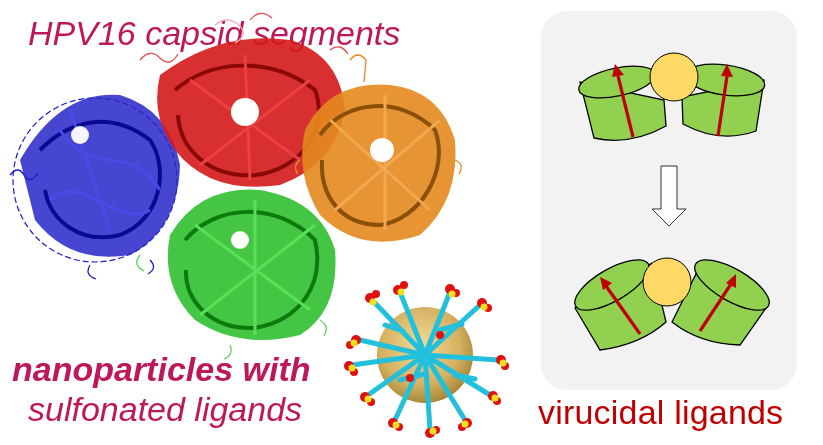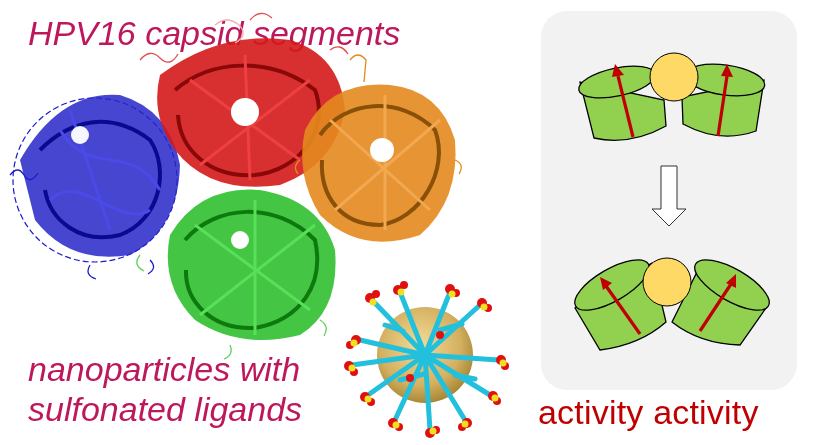--- a/index.html
+++ b/index.html
@@ -1,19 +1,19 @@
 <!DOCTYPE html>
 <html><head>
   <meta charset="utf-8">
   <style>
     html, body { margin: 0; padding: 0; background: #ffffff; }
     body { width: 823px; height: 445px; position: relative; overflow: hidden; font-family: "Liberation Sans", sans-serif; }
     .title { position: absolute; font-style: italic; color: #be185d; font-size: 34px; line-height: 38px; white-space: nowrap; }
     #t1 { left: 28px; top: 14px; }
-    #t2 { left: 28px; top: 350px; }
+    #t2 { left: 12px; top: 350px; font-weight: bold; }
     #t3 { left: 28px; top: 390px; text-align: right; }
     .panel { position: absolute; left: 541px; top: 11px; width: 256px; height: 379px; background: #f2f2f2; border-radius: 26px; }
     .caption { position: absolute; left: 538px; top: 393px; width: 268px; font-size: 34px; color: #c00000; white-space: nowrap; letter-spacing: 0.2px; }
     svg { position: absolute; left: 0; top: 0; }
   </style>
 </head>
 <body>
 
 <div class="title" id="t1">HPV16 capsid segments</div>
 
@@ -156,13 +156,13 @@
     <circle cx="667" cy="282" r="24" fill="#ffd966" stroke="#000" stroke-width="1"></circle>
     <g stroke="#c00000" stroke-width="3.2" fill="#c00000">
       <line x1="640" y1="334" x2="606" y2="286"></line>
       <polygon points="600,277 612,283 603,290" stroke="none"></polygon>
       <line x1="700" y1="331" x2="731" y2="284"></line>
       <polygon points="736,274 736,288 726,283" stroke="none"></polygon>
     </g>
   </g>
 </svg>
 
-<div class="caption">activity  activity</div>
+<div class="caption">virucidal  ligands</div>
 
 </body></html>

